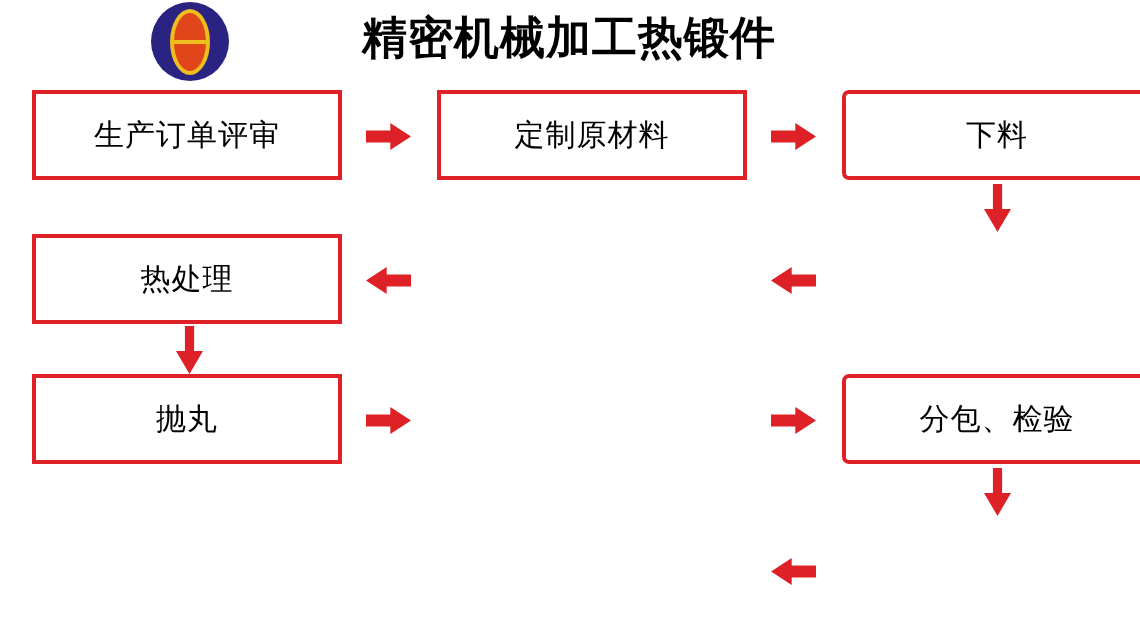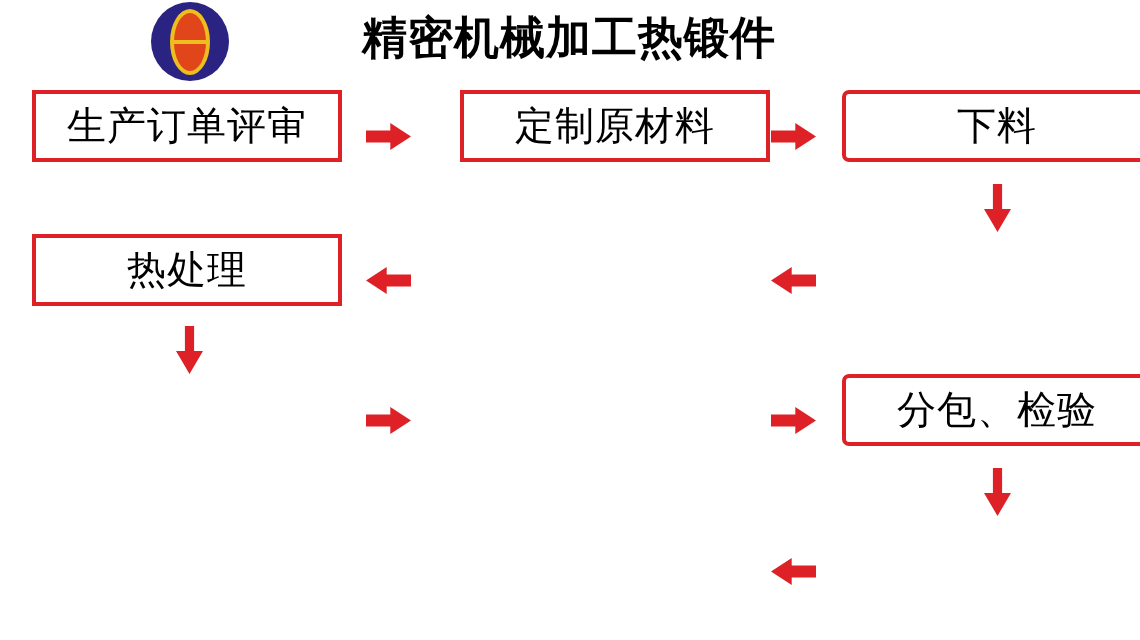--- a/index.html
+++ b/index.html
@@ -54,34 +54,34 @@
   .logo-bar {
     position: absolute;
     left: 21px; top: 38px;
     width: 36px; height: 4px;
     background: #eebd1e;
   }
   
   .node {
     position: absolute;
     width: 310px;
-    height: 72px;
+    height: 90px;
     box-sizing: border-box;
     border: 4px solid #dd2127;
     background: #ffffff;
     display: flex;
     align-items: center;
     justify-content: center;
-    font-size: 39px;
+    font-size: 30px;
     color: #000000;
     letter-spacing: 1px;
     white-space: nowrap;
   }
   .c1 { left: 8px; }
-  .c2 { left: 436px; }
+  .c2 { left: 413px; }
   .c3 { left: 818px; border-radius: 7px; }
   .r1 { top: 90px; }
   .r2 { top: 234px; }
   .r3 { top: 374px; }
   .r4 { top: 525px; }
   
   .arrow {
     position: absolute;
     background: #dd2127;
   }
@@ -129,20 +129,21 @@
   <div class="node c3 r1">下料</div>
 
   <div class="arrow arrow-down va-col3 vy1"></div>
 
   <div class="node c1 r2">热处理</div>
   <div class="arrow arrow-left ha1 ay2"></div>
   <div class="arrow arrow-left ha2 ay2"></div>
 
   <div class="arrow arrow-down va-col1 vy2"></div>
 
+  <div class="node c1 r3">抛丸</div>
   <div class="arrow arrow-right ha1 ay3"></div>
   <div class="arrow arrow-right ha2 ay3"></div>
   <div class="node c3 r3">分包、检验</div>
 
   <div class="arrow arrow-down va-col3 vy3"></div>
 
   <div class="arrow arrow-left ha2 ay4"></div>
 
 </div>
 

